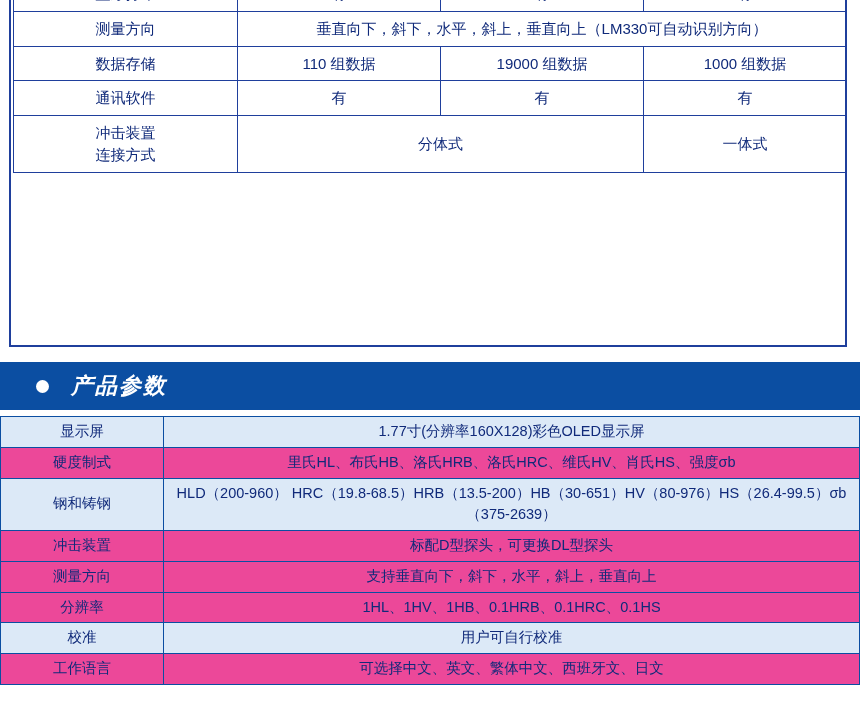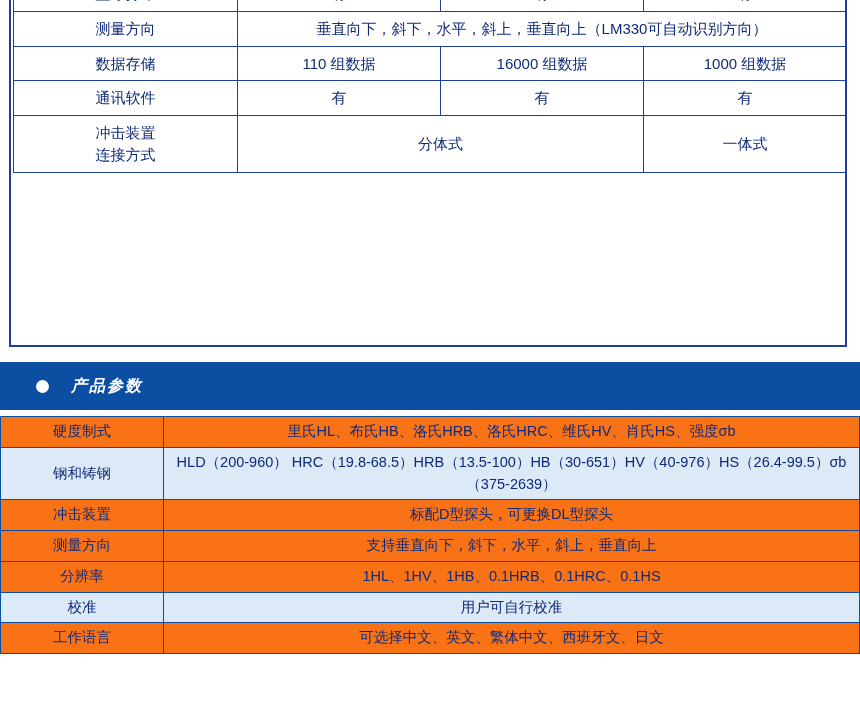--- a/index.html
+++ b/index.html
@@ -70,21 +70,21 @@
   .section-bullet {
     width: 13px;
     height: 13px;
     border-radius: 50%;
     background: #ffffff;
     margin-left: 36px;
     margin-right: 22px;
   }
   .section-title {
     color: #ffffff;
-    font-size: 16px;
+    font-size: 22px;
     font-weight: bold;
     font-style: italic;
     letter-spacing: 2px;
   }
 
   
   .spec-wrap {
     position: absolute;
     left: 0;
     top: 416px;
@@ -108,21 +108,21 @@
     text-align: center;
     background: #ffffff;
   }
   table.spec td.v {
     text-align: center;
   }
   table.spec tr.alt td {
     background: #dce9f7;
   }
   table.spec tr.plain td {
-    background: #f97316;
+    background: #ec4899;
   }
 </style>
 </head>
 <body>
 
 <div class="page">
 
   <div class="top-table-wrap">
     <table class="cmp">
       <tbody>
@@ -132,21 +132,21 @@
           <td>有</td>
           <td>有</td>
         </tr>
         <tr>
           <td class="label">测量方向</td>
           <td colspan="3">垂直向下，斜下，水平，斜上，垂直向上（LM330可自动识别方向）</td>
         </tr>
         <tr>
           <td class="label">数据存储</td>
           <td>110 组数据</td>
-          <td>16000 组数据</td>
+          <td>19000 组数据</td>
           <td>1000 组数据</td>
         </tr>
         <tr>
           <td class="label">通讯软件</td>
           <td>有</td>
           <td>有</td>
           <td>有</td>
         </tr>
         <tr>
           <td class="label">
@@ -162,27 +162,31 @@
   <div class="outer-border"></div>
 
   <div class="section-bar">
     <span class="section-bullet"></span>
     <span class="section-title">产品参数</span>
   </div>
 
   <div class="spec-wrap">
     <table class="spec">
       <tbody>
+        <tr class="alt">
+          <td class="k">显示屏</td>
+          <td class="v">1.77寸(分辨率160X128)彩色OLED显示屏</td>
+        </tr>
         <tr class="plain">
           <td class="k">硬度制式</td>
           <td class="v">里氏HL、布氏HB、洛氏HRB、洛氏HRC、维氏HV、肖氏HS、强度σb</td>
         </tr>
         <tr class="alt">
           <td class="k">钢和铸钢</td>
-          <td class="v">HLD（200-960）  HRC（19.8-68.5）HRB（13.5-100）HB（30-651）HV（40-976）HS（26.4-99.5）σb（375-2639）</td>
+          <td class="v">HLD（200-960）  HRC（19.8-68.5）HRB（13.5-200）HB（30-651）HV（80-976）HS（26.4-99.5）σb（375-2639）</td>
         </tr>
         <tr class="plain">
           <td class="k">冲击装置</td>
           <td class="v">标配D型探头，可更换DL型探头</td>
         </tr>
         <tr class="plain">
           <td class="k">测量方向</td>
           <td class="v">支持垂直向下，斜下，水平，斜上，垂直向上</td>
         </tr>
         <tr class="plain">

